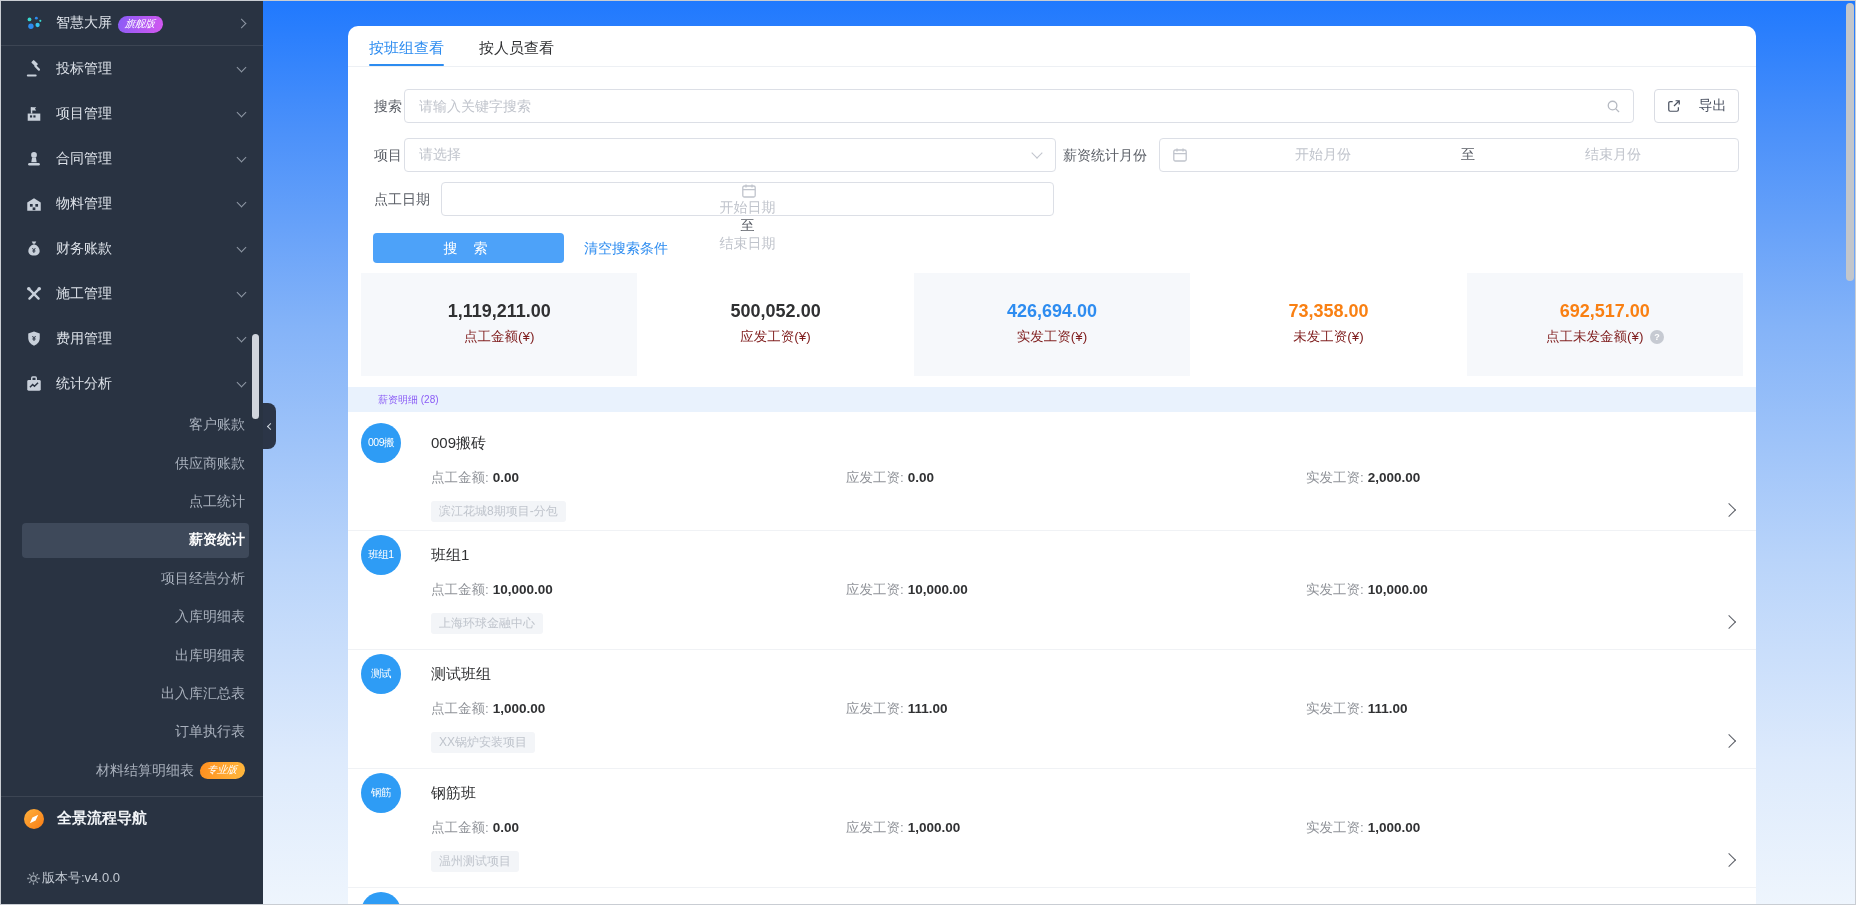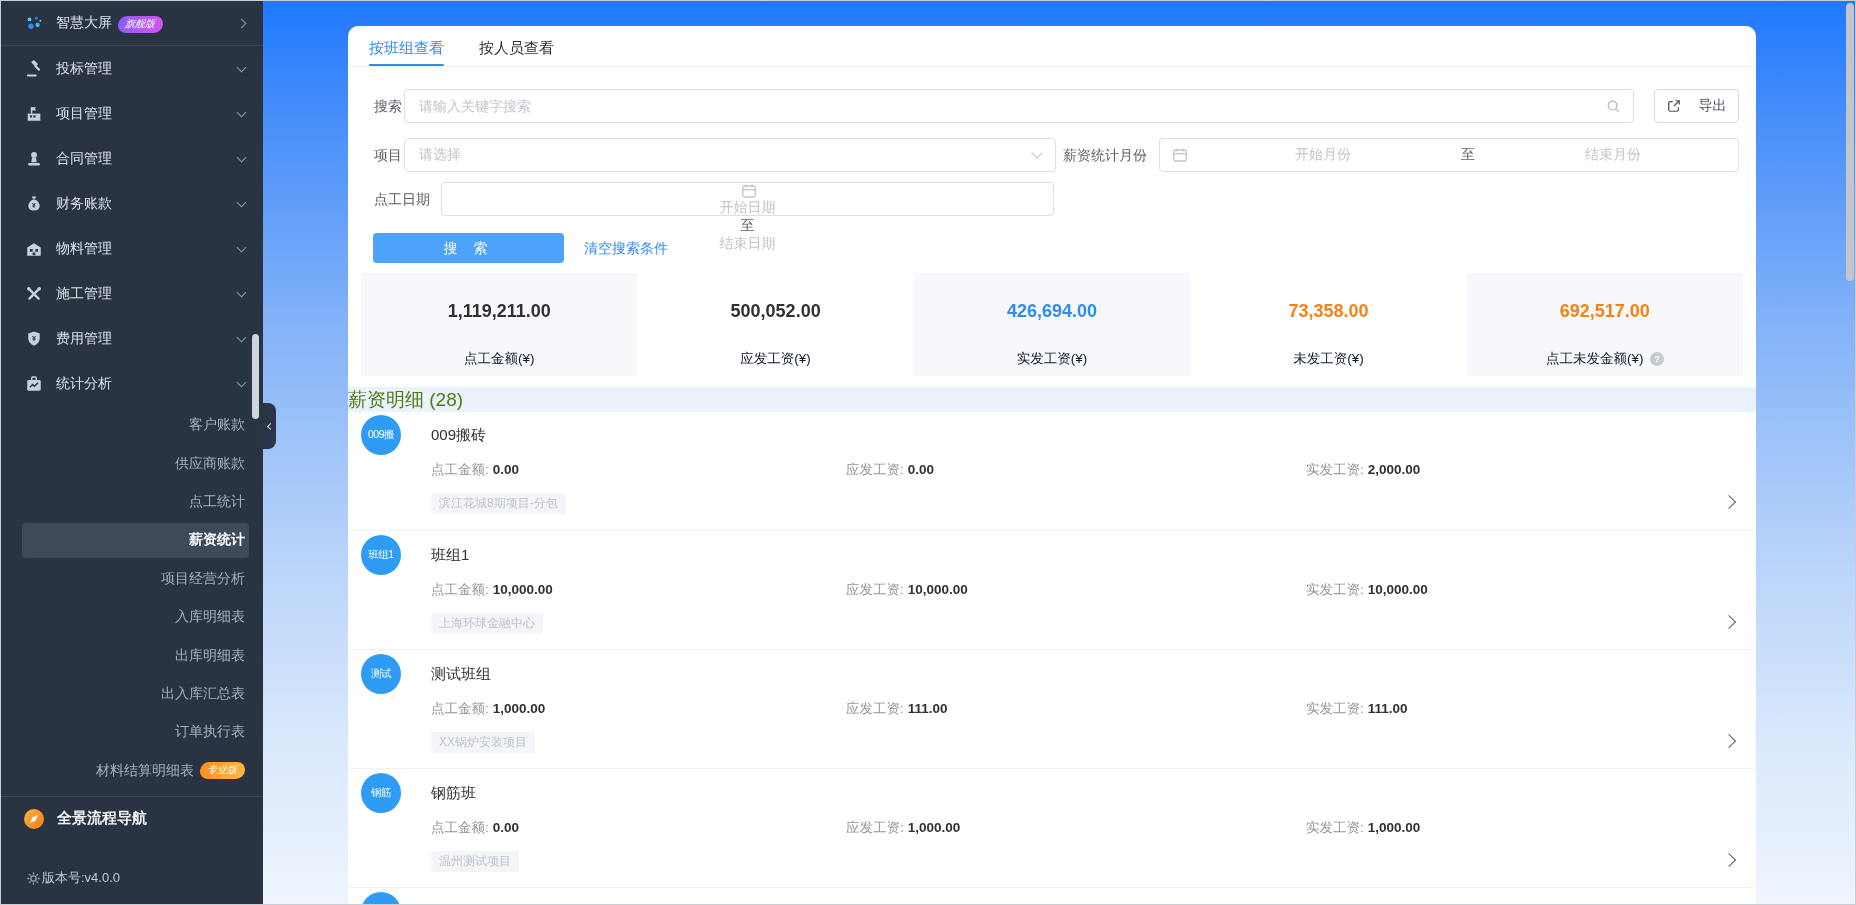--- a/index.html
+++ b/index.html
@@ -117,26 +117,26 @@
   }
   .clear-link { position:absolute; left:236px; top:207px; height:30px; line-height:30px; font-size:14px; color:#2d8cf0; cursor:pointer; }
 
   
   .stats { position:absolute; left:13px; right:13px; top:247px; height:103px; display:flex; }
   .stat { flex:1; text-align:center; padding-top:28px; }
   .stat:nth-child(odd) { background:#f6f8fb; }
   .stat .v { font-size:18px; font-weight:bold; color:#303133; }
   .stat .v.blue { color:#2d8cf0; }
   .stat .v.orange { color:#f98013; }
-  .stat .l { margin-top:28px; font-size:13.5px; color:#0f172a; display:flex; justify-content:center; align-items:center; gap:6px; }
+  .stat .l { margin-top:6px; font-size:13.5px; color:#7f1d1d; display:flex; justify-content:center; align-items:center; gap:6px; }
 
   
   .list-head {
     position:absolute; left:0; right:0; top:361px; height:25px; background:#e9f2fd;
-    font-size:19px; color:#4d7c0f; line-height:25px; padding-left:0;
+    font-size:10px; color:#8b5cf6; line-height:25px; padding-left:30px;
   }
   .lrow { position:absolute; left:0; right:0; height:119px; cursor:pointer; }
   .lrow + .lrow { border-top:1px solid #f0f2f5; }
   .avatar {
     position:absolute; left:13px; top:4px; width:40px; height:40px; border-radius:50%;
     background:#2e9cf5; color:#fff; display:flex; align-items:center; justify-content:center;
     font-size:10.5px; letter-spacing:-.5px; overflow:hidden;
   }
   .lrow .title { position:absolute; left:83px; top:13px; font-size:15px; color:#303133; line-height:22px; }
   .lrow .fld { position:absolute; top:48px; font-size:13.5px; color:#909399; line-height:22px; }
@@ -206,39 +206,39 @@
           <circle cx="10" cy="5.5" r="3.2"></circle>
             <path d="M7.8 8.5h4.4l.8 5H7z"></path>
           <rect x="3.5" y="14.5" width="13" height="2.6" rx="1.3"></rect>
         </svg>
       </span>
       <span class="grow">合同管理</span>
       <i class="chev down"></i>
     </div>
     <div class="side-item">
       <span class="mi">
-        <svg width="18" height="18" viewBox="0 0 20 20">
-          <path d="M7.5 1.8h5l-1.3 2.4h-2.4z" fill="#c8d0da"></path>
-          <path d="M10 4.6c4.2 1.2 6.3 4.4 6.3 7.6 0 3.6-2.9 5-6.3 5s-6.3-1.4-6.3-5c0-3.2 2.1-6.4 6.3-7.6z" fill="#c8d0da"></path>
-          <text x="10" y="14.2" text-anchor="middle" font-size="7.5" font-weight="bold" fill="#293342">¥</text>
-        </svg>
-      </span>
-      <span class="grow">财务账款</span>
-      <i class="chev down"></i>
-    </div>
-    <div class="side-item">
-      <span class="mi">
         <svg width="18" height="18" viewBox="0 0 20 20" fill="#c8d0da">
           <path d="M2.5 8.2 10 3.6l7.5 4.6v9.2h-15z"></path>
           <rect x="5.5" y="10" width="3" height="3" fill="#293342"></rect>
           <rect x="11.5" y="10" width="3" height="3" fill="#293342"></rect>
           <rect x="8.5" y="13.8" width="3" height="3" fill="#293342"></rect>
         </svg>
       </span>
       <span class="grow">物料管理</span>
+      <i class="chev down"></i>
+    </div>
+    <div class="side-item">
+      <span class="mi">
+        <svg width="18" height="18" viewBox="0 0 20 20">
+          <path d="M7.5 1.8h5l-1.3 2.4h-2.4z" fill="#c8d0da"></path>
+          <path d="M10 4.6c4.2 1.2 6.3 4.4 6.3 7.6 0 3.6-2.9 5-6.3 5s-6.3-1.4-6.3-5c0-3.2 2.1-6.4 6.3-7.6z" fill="#c8d0da"></path>
+          <text x="10" y="14.2" text-anchor="middle" font-size="7.5" font-weight="bold" fill="#293342">¥</text>
+        </svg>
+      </span>
+      <span class="grow">财务账款</span>
       <i class="chev down"></i>
     </div>
     <div class="side-item">
       <span class="mi">
         <svg width="18" height="18" viewBox="0 0 20 20" fill="#c8d0da">
           <rect x="8.7" y="1.5" width="2.6" height="17" rx="1.3" transform="rotate(45 10 10)"></rect>
           <rect x="8.7" y="1.5" width="2.6" height="17" rx="1.3" transform="rotate(-45 10 10)"></rect>
           <circle cx="4.2" cy="4.2" r="2"></circle>
             <circle cx="15.8" cy="4.2" r="2"></circle>
         </svg>
@@ -423,21 +423,21 @@
                 <circle cx="7" cy="7" r="7" fill="#c6cad2"></circle>
                 <text x="7" y="10.2" text-anchor="middle" font-size="9" font-weight="bold" fill="#fff">?</text>
               </svg>
             </span>
           </div>
         </div>
       </div>
 
       <div class="list-head">薪资明细 (28)</div>
 
-      <div class="lrow" style="top:385px">
+      <div class="lrow" style="top:393px">
         <div class="avatar">009搬</div>
         <div class="title">009搬砖</div>
         <div class="fld c1"><span>点工金额:</span><b>0.00</b></div>
         <div class="fld c2"><span>应发工资:</span><b>0.00</b></div>
         <div class="fld c3"><span>实发工资:</span><b>2,000.00</b></div>
         <div class="tag">滨江花城8期项目-分包</div>
         <i class="go"></i>
       </div>
 
       <div class="lrow" style="top:504px">

